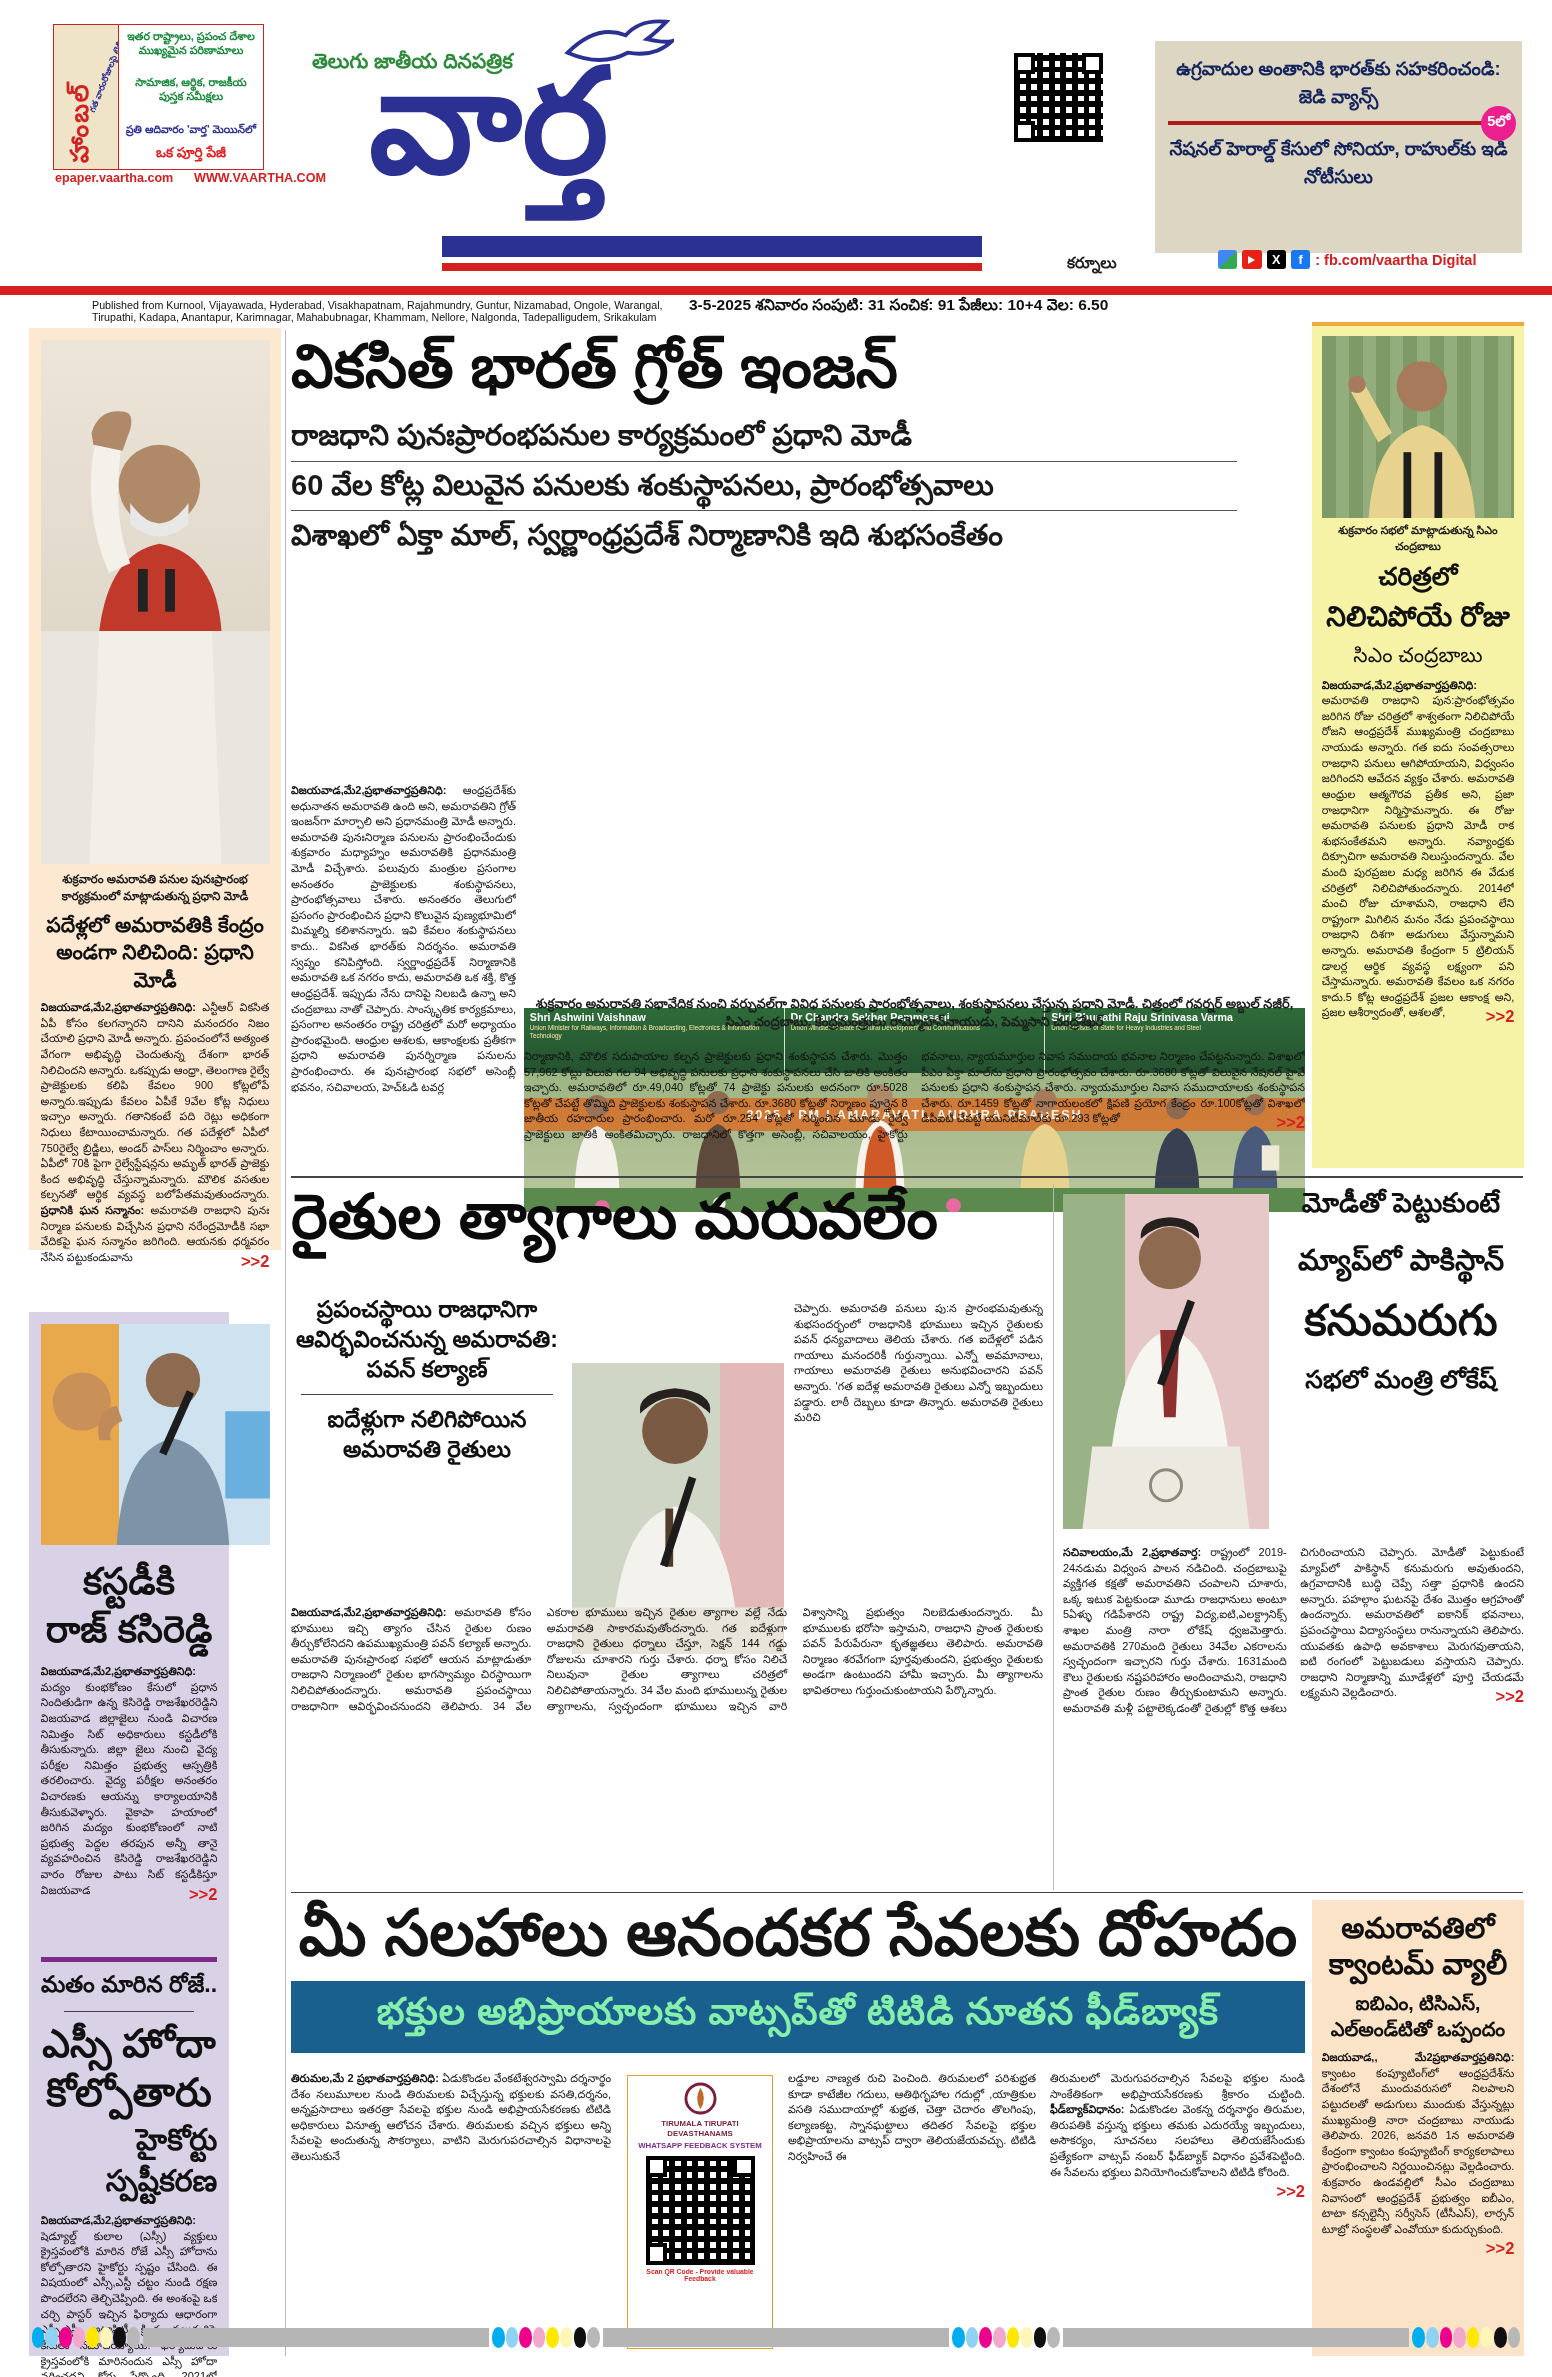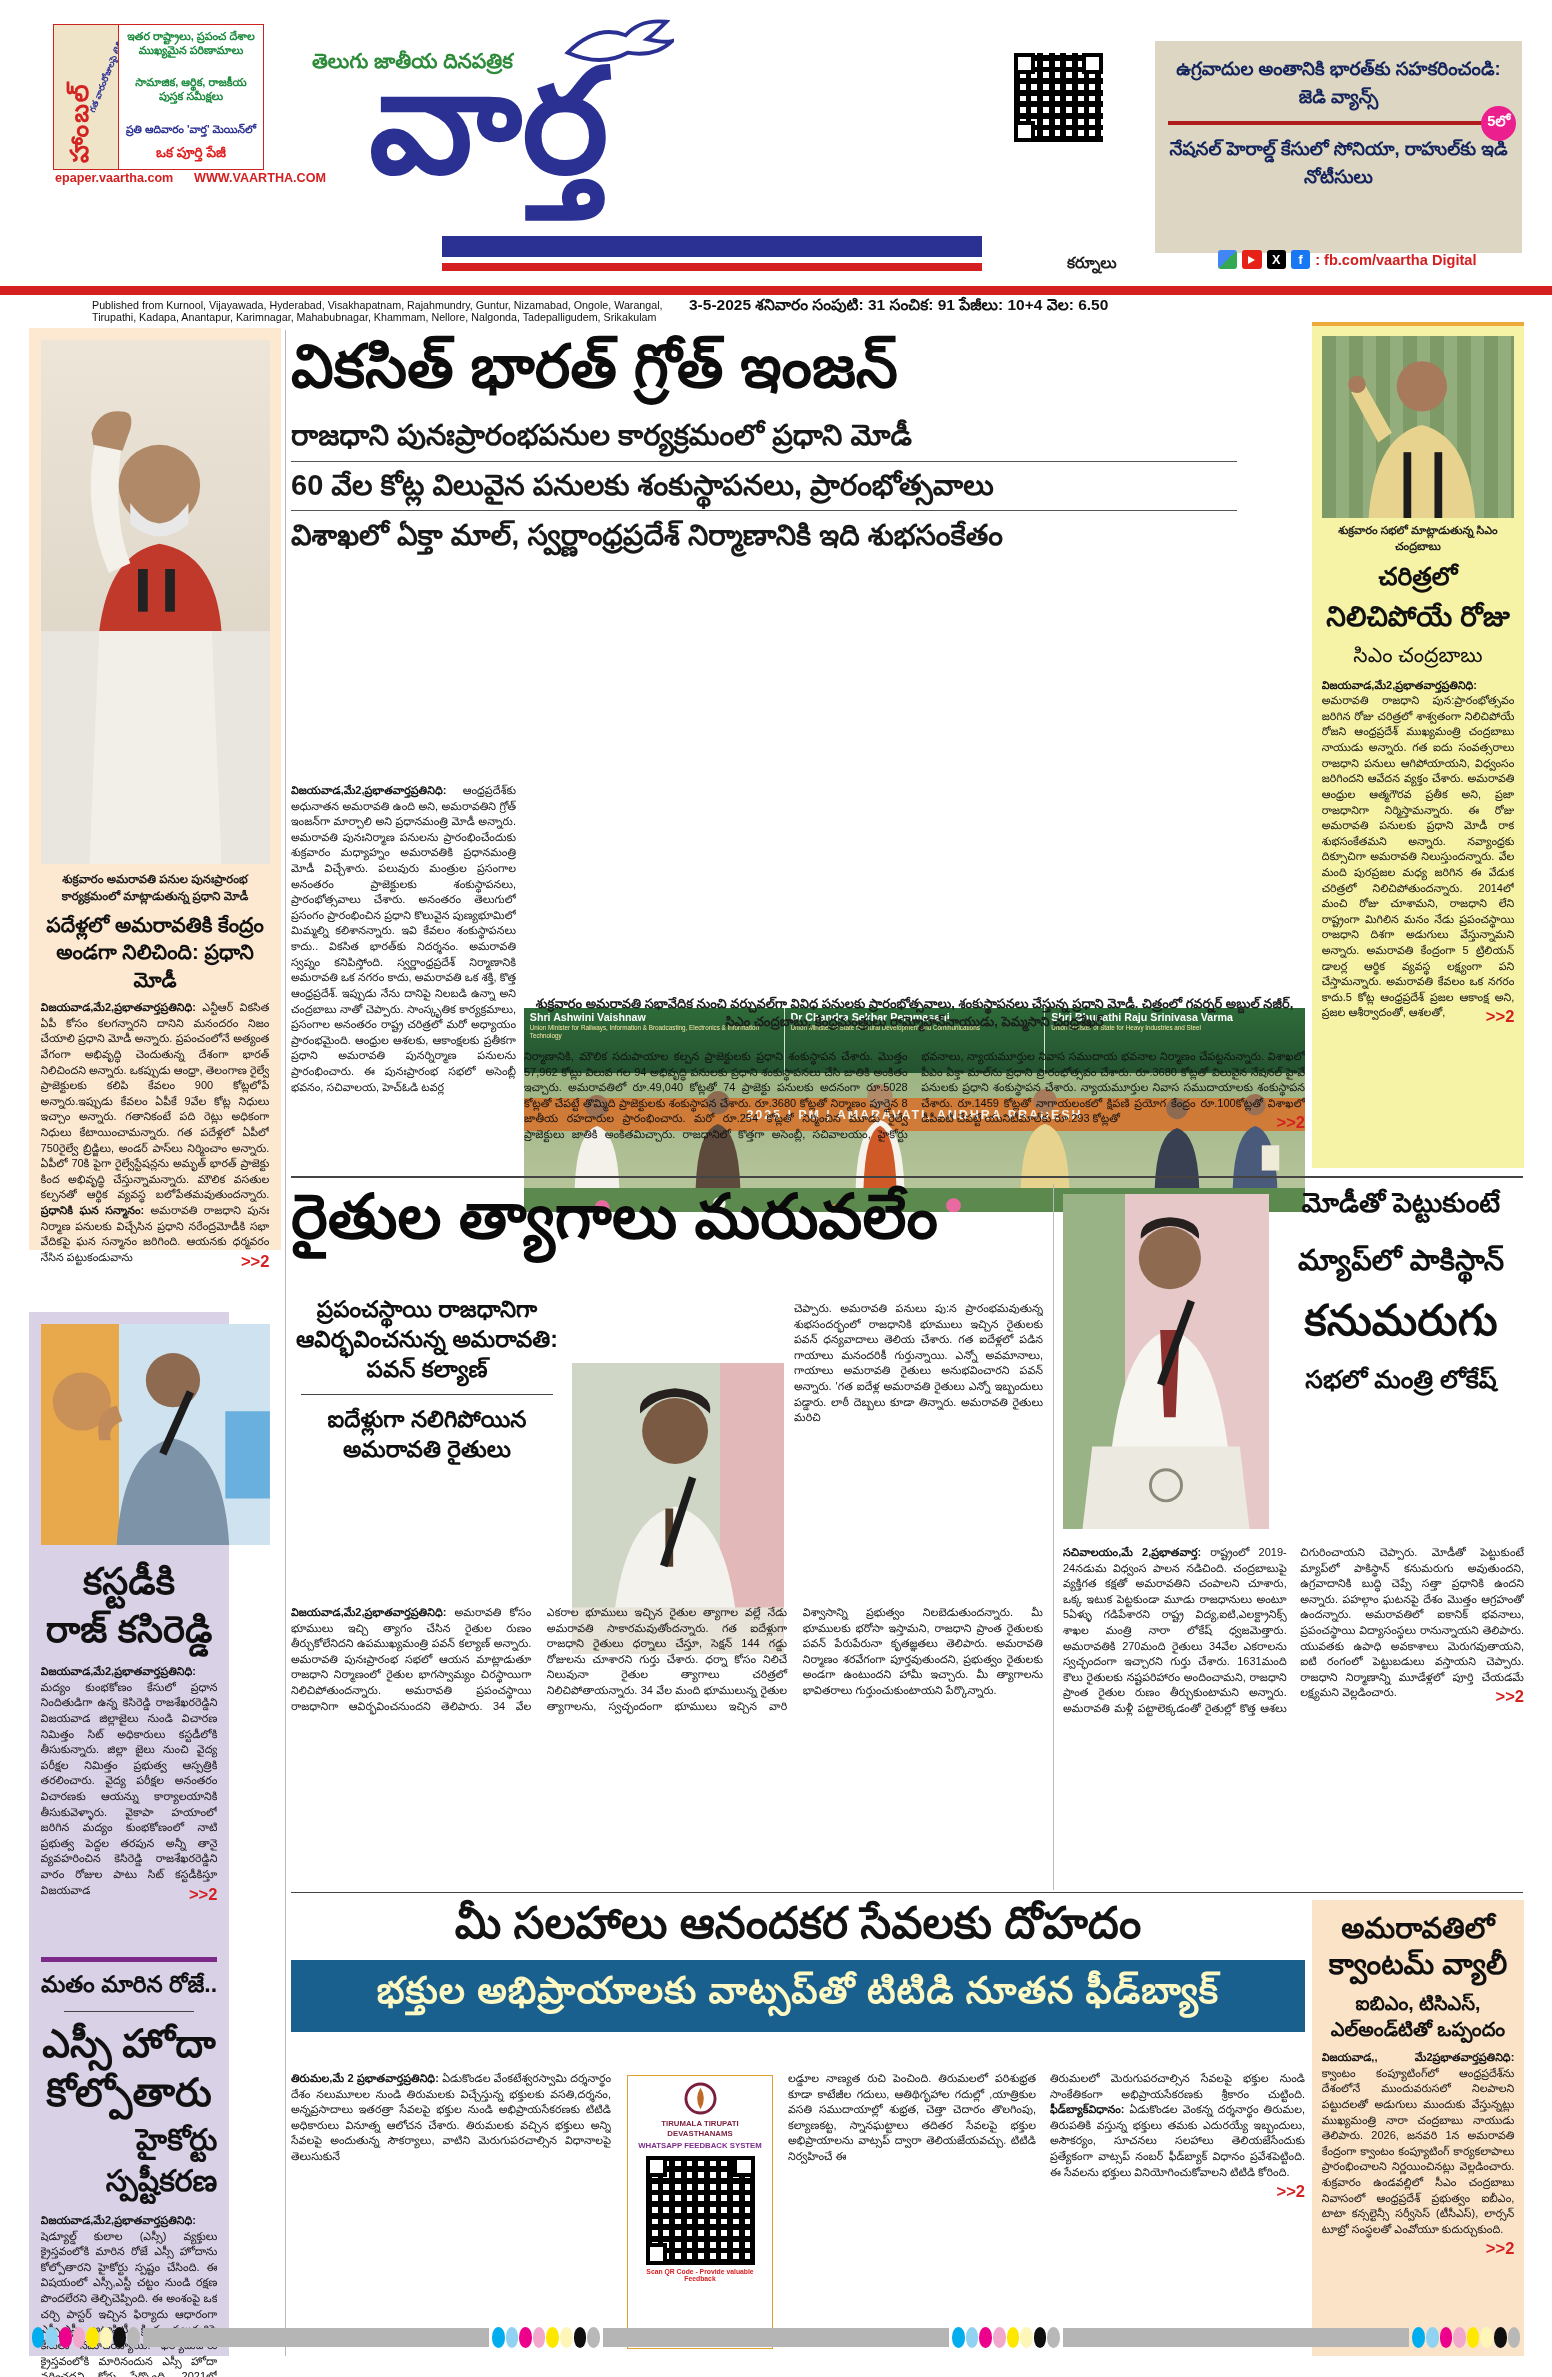--- a/index.html
+++ b/index.html
@@ -93,22 +93,22 @@
   .pawan-h{font-size:62px;font-weight:800;color:#0a0a0a;line-height:1.0;}
   .subdeck{font-size:23px;font-weight:bold;text-align:center;line-height:1.3;}
   .lok-h1{font-size:27px;font-weight:800;text-align:center;line-height:1.3;}
   .lok-h2{font-size:29px;font-weight:800;text-align:center;line-height:1.3;}
   .lok-h3{font-size:43px;font-weight:800;text-align:center;line-height:1.25;}
   .lok-h4{font-size:25px;font-weight:bold;text-align:center;line-height:1.3;}
   .cols2{column-count:2;column-gap:13.6px;}
   .cols3{column-count:3;column-gap:15.5px;}
 
   
-  .ttd-h{font-size:44px;font-weight:800;color:#141414;line-height:1.05;}
-  .ttd-banner{background:#19608f;color:#fef9c3;display:flex;align-items:center;justify-content:center;}
+  .ttd-h{font-size:64px;font-weight:800;color:#141414;line-height:1.05;}
+  .ttd-banner{background:#19608f;color:#86efac;display:flex;align-items:center;justify-content:center;}
   .ttd-banner-t{font-size:37px;font-weight:bold;letter-spacing:1px;}
   .qrbox{border:1.9px solid #e0a030;background:#fff;box-sizing:border-box;padding:5.8px 4.9px;text-align:center;}
   .qrbox-t1{font-size:7.8px;font-weight:bold;color:#7a1f3f;line-height:1.3;}
   .qrbox-t2{font-size:7.8px;font-weight:bold;color:#7b2d8b;margin-top:1.9px;}
   .qrbox-t3{font-size:6.8px;font-weight:bold;color:#d42020;margin-top:2.9px;}
   .q-h{font-size:29px;font-weight:800;text-align:center;line-height:1.25;}
   .q-sub{font-size:19.4px;font-weight:bold;text-align:center;line-height:1.35;}
   .ksr-h{font-size:37px;font-weight:800;text-align:center;line-height:1.3;}
   .sc-kicker{font-size:23px;font-weight:bold;text-align:center;}
   .sc-h{font-size:39px;font-weight:800;text-align:center;line-height:1.25;}

